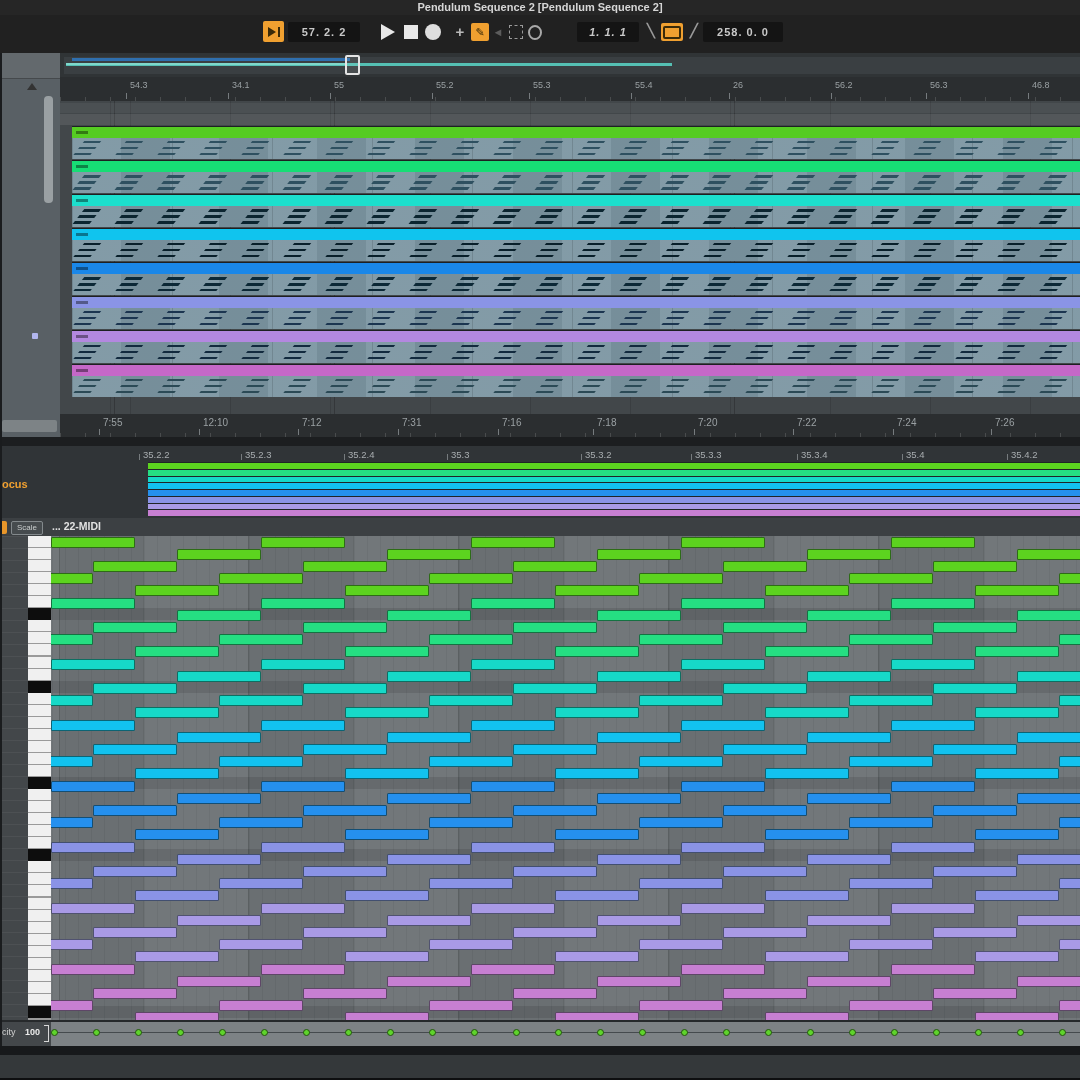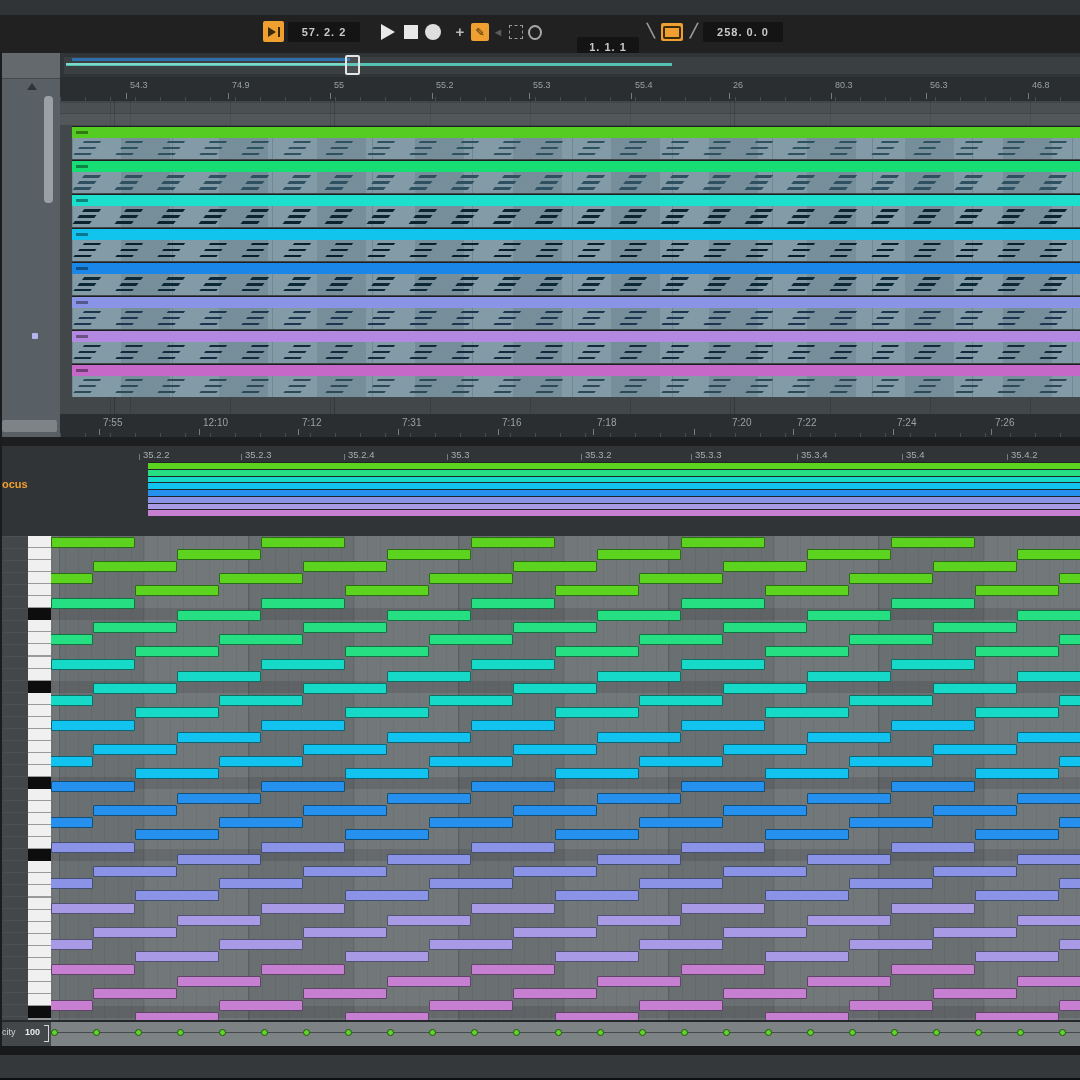--- a/index.html
+++ b/index.html
@@ -101,20 +101,21 @@
   .bot1{left:0;top:1046px;width:1080px;height:9px;background:#17191b;}
   .bot2{left:0;top:1055px;width:1080px;height:23px;background:#34383a;}
   .bot3{left:0;top:1078px;width:1080px;height:2px;background:#0e0f10;}
   .ledge{left:0;top:53px;width:2px;height:993px;background:#1a1c1e;}
 </style>
 </head>
 <body>
 
 <div class="screen">
 
+  <div class="abs titlebar">Pendulum Sequence 2  [Pendulum Sequence 2]</div>
 
   <div class="abs transport">
     <div class="tbtn orangebtn" style="left:263px;top:6px;width:21px;height:21px;">
       <span class="follow-ic"></span>
       <span class="follow-bar"></span>
     </div>
     <div class="numbox" style="left:288px;top:7px;width:72px;">57. 2. 2</div>
     <div class="tbtn" style="left:378px;top:6px;width:20px;height:21px;">
         <span class="play-tri"></span>
       </div>
@@ -130,21 +131,21 @@
       </div>
     <div class="tbtn glyph dim" style="left:492px;top:8px;width:12px;height:18px;font-size:11px;">
         <span>◄</span>
       </div>
     <div class="tbtn" style="left:509px;top:10px;width:14px;height:14px;">
         <span class="dotsq"></span>
       </div>
     <div class="tbtn" style="left:528px;top:10px;width:14px;height:14px;">
         <span class="circ"></span>
       </div>
-    <div class="numbox" style="left:577px;top:22px;width:62px;">1. 1. 1</div>
+    <div class="numbox" style="left:577px;top:7px;width:62px;font-style:italic;">1. 1. 1</div>
     <div class="tbtn" style="left:644px;top:9px;">
         <span class="slope">╲</span>
       </div>
     <div class="tbtn orangebtn" style="left:661px;top:8px;width:22px;height:18px;">
         <span class="looprect"></span>
       </div>
     <div class="tbtn" style="left:687px;top:9px;">
         <span class="slope">╱</span>
       </div>
     <div class="numbox" style="left:703px;top:7px;width:80px;">258. 0. 0</div>
@@ -164,33 +165,33 @@
     <div class="abs" id="ov-teal" style="left: 6px; top: 10px; width: 606px; height: 3px; background: rgb(85, 192, 180);"></div>
     <div class="abs" id="ov-teal2" style="left: 6px; top: 10px; width: 279px; height: 2px; background: rgb(127, 216, 204);"></div>
     <div class="abs" id="ov-handle" style="top: 2px; width: 11px; height: 16px; border: 2px solid rgb(228, 228, 228); border-radius: 2px; background: rgba(255, 255, 255, 0.08); left: 285px;"></div>
   </div>
 
   <div class="abs ruler" id="beat-ruler" style="left:60px;top:77px;width:1020px;height:24px;border-bottom:1px solid #17191b;">
       <div class="tickstrip"></div>
       <div class="rtick" style="left: 66px;"></div>
       <div class="rlabel" style="left: 70px;">54.3</div>
       <div class="rtick" style="left: 168px;"></div>
-      <div class="rlabel" style="left: 172px;">74.9</div>
+      <div class="rlabel" style="left: 172px;">34.1</div>
       <div class="rtick" style="left: 270px;"></div>
       <div class="rlabel" style="left: 274px;">55</div>
       <div class="rtick" style="left: 372px;"></div>
       <div class="rlabel" style="left: 376px;">55.2</div>
       <div class="rtick" style="left: 469px;"></div>
       <div class="rlabel" style="left: 473px;">55.3</div>
       <div class="rtick" style="left: 571px;"></div>
       <div class="rlabel" style="left: 575px;">55.4</div>
       <div class="rtick" style="left: 669px;"></div>
       <div class="rlabel" style="left: 673px;">26</div>
       <div class="rtick" style="left: 771px;"></div>
-      <div class="rlabel" style="left: 775px;">80.3</div>
+      <div class="rlabel" style="left: 775px;">56.2</div>
       <div class="rtick" style="left: 866px;"></div>
       <div class="rlabel" style="left: 870px;">56.3</div>
       <div class="rtick" style="left: 968px;"></div>
       <div class="rlabel" style="left: 972px;">46.8</div>
     </div>
 
   <div class="abs arr-grid">
     <div class="abs arr-emptyrow"></div>
     <div class="abs arr-emptyrow2"></div>
     <div id="tracks">
@@ -453,21 +454,21 @@
       <div class="rlabel" style="left: 143px;">12:10</div>
       <div class="rtick" style="left: 238px;"></div>
       <div class="rlabel" style="left: 242px;">7:12</div>
       <div class="rtick" style="left: 338px;"></div>
       <div class="rlabel" style="left: 342px;">7:31</div>
       <div class="rtick" style="left: 438px;"></div>
       <div class="rlabel" style="left: 442px;">7:16</div>
       <div class="rtick" style="left: 533px;"></div>
       <div class="rlabel" style="left: 537px;">7:18</div>
       <div class="rtick" style="left: 634px;"></div>
-      <div class="rlabel" style="left: 672px;">7:20</div>
+      <div class="rlabel" style="left: 638px;">7:20</div>
       <div class="rtick" style="left: 733px;"></div>
       <div class="rlabel" style="left: 737px;">7:22</div>
       <div class="rtick" style="left: 833px;"></div>
       <div class="rlabel" style="left: 837px;">7:24</div>
       <div class="rtick" style="left: 931px;"></div>
       <div class="rlabel" style="left: 935px;">7:26</div>
     </div>
 
   <div class="abs midsec">
     <div class="abs clip-ruler" id="clip-ruler">
@@ -496,20 +497,25 @@
         <div class="stripe" style="background: rgb(37, 223, 130);"></div>
         <div class="stripe" style="background: rgb(22, 217, 200);"></div>
         <div class="stripe" style="background: rgb(18, 194, 239);"></div>
         <div class="stripe" style="background: rgb(37, 144, 238);"></div>
         <div class="stripe" style="background: rgb(138, 147, 230);"></div>
         <div class="stripe" style="background: rgb(169, 154, 230);"></div>
         <div class="stripe" style="background: rgb(199, 127, 210);"></div>
       </div>
   </div>
 
+  <div class="abs tabrow">
+    <div class="abs orangechip"></div>
+    <div class="abs scalebtn">Scale</div>
+    <div class="abs tablabel">... 22-MIDI</div>
+  </div>
 
   <div class="abs foldstrip"></div>
   <div class="abs keys" id="piano-keys">
       <div class="key w" style="top: 0px; height: 12.05px;"></div>
       <div class="key w" style="top: 12.05px; height: 12.05px;"></div>
       <div class="key w" style="top: 24.1px; height: 12.05px;"></div>
       <div class="key w" style="top: 36.15px; height: 12.05px;"></div>
       <div class="key w" style="top: 48.2px; height: 12.05px;"></div>
       <div class="key w" style="top: 60.25px; height: 12.05px;"></div>
       <div class="key b" style="top: 72.3px; height: 12.05px;"></div>

